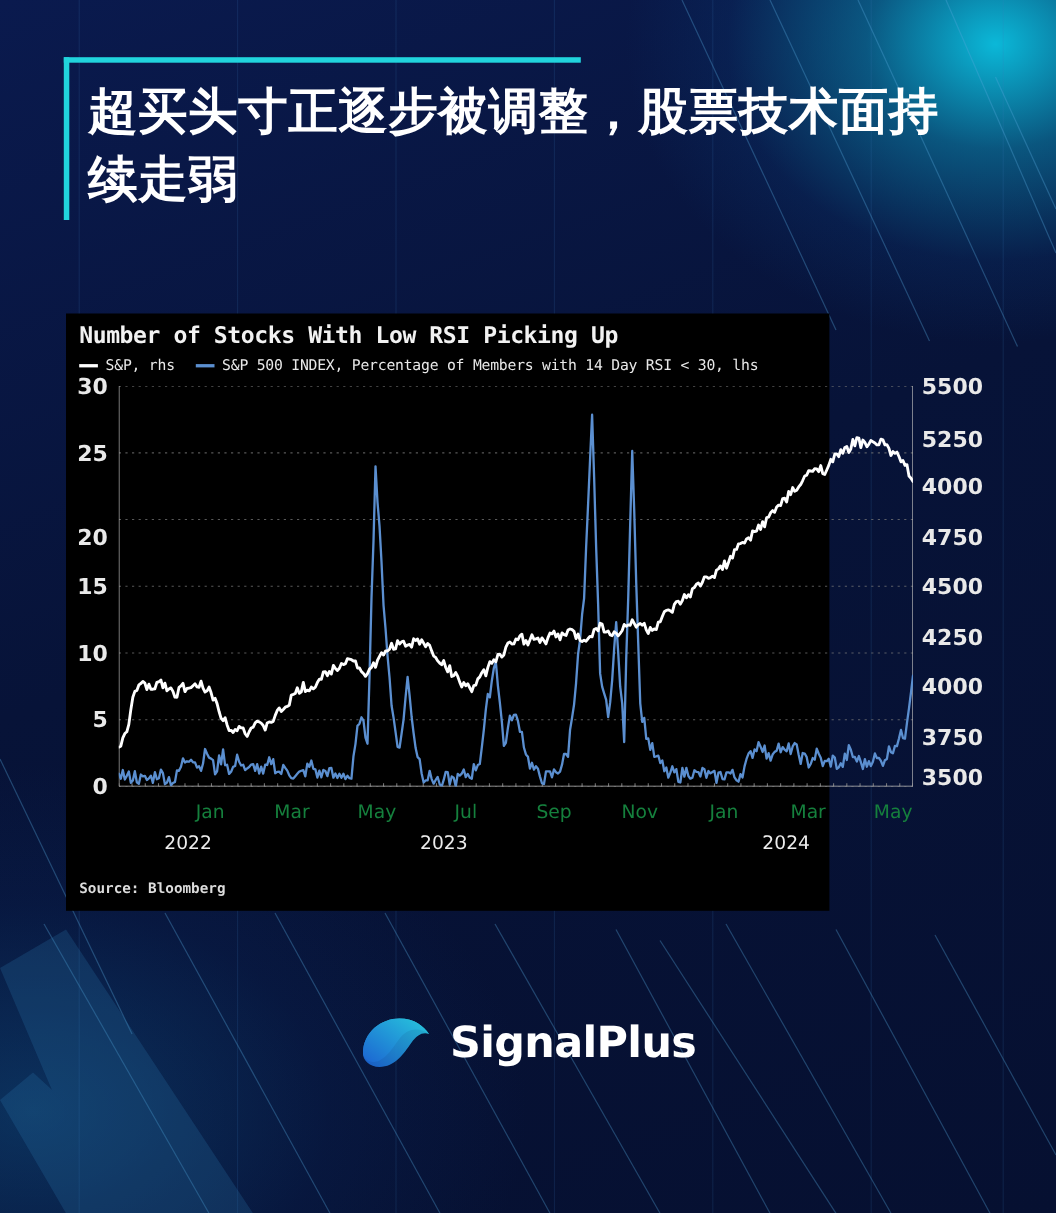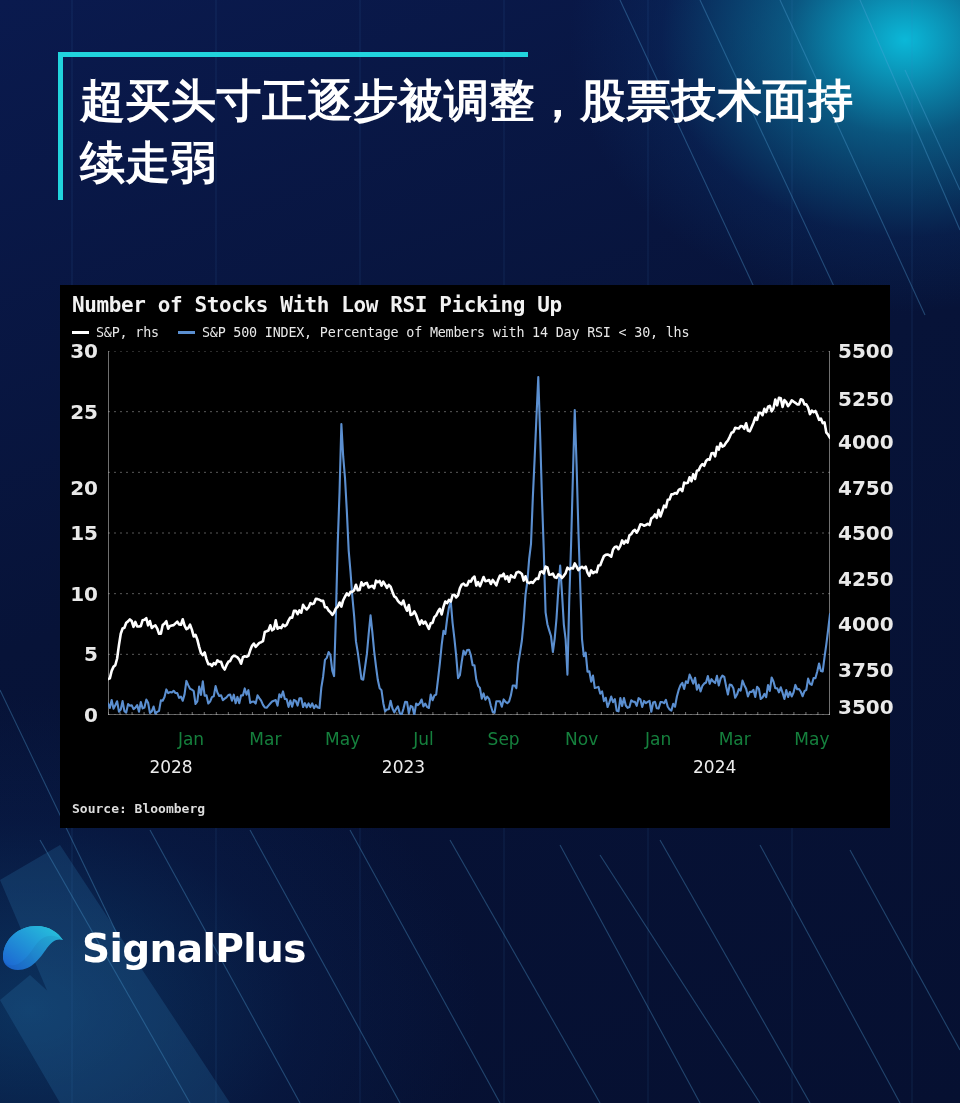--- a/index.html
+++ b/index.html
@@ -27,21 +27,21 @@
   #headline-text{
     margin:0;padding:18px 0 0 22px;
     color:#ffffff;font-size:45px;line-height:1.37;
     font-weight:700;letter-spacing:.5px;
     font-family:"DejaVu Sans","Liberation Sans",sans-serif;
     white-space:pre-line;
   }
 
   
   #chart-panel{
-    position:absolute;left:60px;top:285px;width:830px;height:543px;
+    position:absolute;left:60px;top:285px;width:694px;height:543px;
     background:#000000;
   }
   .chart-title{
     position:absolute;left:12px;top:8px;
     color:#f2f2f2;font-size:21px;font-weight:700;
     font-family:"DejaVu Sans Mono","Liberation Mono",monospace;
     letter-spacing:-0.4px;white-space:nowrap;
   }
   .chart-legend{
     position:absolute;left:12px;top:40px;
@@ -84,21 +84,21 @@
   }
   .source-note{
     position:absolute;left:12px;bottom:12px;
     color:#dcdcdc;font-size:13px;font-weight:700;
     font-family:"DejaVu Sans Mono","Liberation Mono",monospace;
   }
 
   
   #footer-logo{
     position:absolute;left:0;top:920px;width:960px;
-    display:flex;align-items:center;justify-content:flex-start;gap:16px;
+    display:flex;align-items:center;justify-content:center;gap:16px;
   }
   #logo-mark{width:66px;height:56px;flex:none;}
   #logo-text{
     color:#ffffff;font-size:39px;font-weight:700;letter-spacing:-0.6px;
     font-family:"DejaVu Sans","Liberation Sans",sans-serif;
   }
 </style>
 </head>
 <body>
 
@@ -259,21 +259,21 @@
         <line x1="709.9666666666666" y1="361" x2="709.9666666666666" y2="364" stroke="#888888" stroke-width="1" opacity="0.85"></line>
         <line x1="722" y1="361" x2="722" y2="364" stroke="#888888" stroke-width="1" opacity="0.85"></line>
         <line x1="0" y1="364" x2="722" y2="364" stroke="#bbbbbb" stroke-width="1.2"></line>
         <line x1="0" y1="0" x2="0" y2="364" stroke="#bbbbbb" stroke-width="1.2"></line>
         <line x1="722" y1="0" x2="722" y2="364" stroke="#bbbbbb" stroke-width="1.2"></line>
         <path d="M0.00 352.36 L1.82 356.94 L3.65 349.04 L5.47 357.63 L7.29 354.31 L9.12 350.30 L10.94 360.67 L12.76 358.52 L14.59 350.07 L16.41 360.17 L18.23 361.58 L20.06 353.10 L21.88 354.81 L23.70 354.29 L25.53 358.09 L27.35 356.63 L29.17 354.14 L30.99 360.69 L32.82 350.96 L34.64 357.39 L36.46 356.53 L38.29 348.63 L40.11 351.81 L41.93 361.92 L43.76 360.45 L45.58 355.50 L47.40 362.78 L49.23 360.84 L51.05 359.86 L52.87 349.32 L54.70 349.71 L56.52 345.98 L58.34 338.42 L60.17 342.11 L61.99 341.06 L63.81 341.50 L65.64 339.76 L67.46 341.97 L69.28 342.09 L71.11 346.82 L72.93 345.58 L74.75 349.78 L76.58 343.15 L78.40 329.93 L80.22 334.15 L82.05 337.76 L83.87 338.62 L85.69 339.98 L87.52 353.00 L89.34 350.31 L91.16 335.63 L92.98 343.86 L94.81 330.31 L96.63 344.66 L98.45 344.23 L100.28 352.54 L102.10 350.59 L103.92 346.11 L105.75 345.31 L107.57 335.11 L109.39 341.52 L111.22 344.91 L113.04 344.23 L114.86 349.16 L116.69 347.62 L118.51 346.31 L120.33 344.05 L122.16 343.62 L123.98 349.73 L125.80 343.70 L127.63 352.21 L129.45 345.90 L131.27 352.24 L133.10 344.19 L134.92 344.43 L136.74 337.42 L138.57 343.72 L140.39 339.15 L142.21 351.92 L144.04 350.69 L145.86 350.58 L147.68 352.57 L149.51 344.38 L151.33 347.08 L153.15 349.57 L154.97 353.81 L156.80 356.45 L158.62 356.78 L160.44 354.60 L162.27 352.50 L164.09 350.44 L165.91 349.70 L167.74 349.09 L169.56 354.71 L171.38 343.25 L173.21 346.12 L175.03 340.38 L176.85 347.88 L178.68 348.33 L180.50 355.87 L182.32 349.54 L184.15 355.63 L185.97 348.92 L187.79 349.95 L189.62 354.57 L191.44 347.31 L193.26 347.19 L195.09 355.96 L196.91 352.18 L198.73 356.32 L200.56 352.44 L202.38 356.13 L204.20 352.38 L206.03 357.23 L207.85 354.22 L209.67 356.49 L211.49 356.90 L213.32 336.63 L215.14 325.47 L216.96 308.88 L218.79 306.91 L220.61 301.09 L222.43 304.06 L224.26 319.55 L226.08 325.11 L227.90 264.69 L229.73 192.45 L231.55 140.80 L233.37 72.98 L235.20 105.69 L237.02 127.24 L238.84 160.16 L240.67 199.31 L242.49 220.61 L244.31 245.25 L246.14 265.12 L247.96 290.38 L249.78 301.45 L251.61 314.55 L253.43 327.97 L255.25 328.67 L257.08 315.94 L258.90 302.93 L260.72 282.51 L262.55 264.36 L264.37 281.30 L266.19 300.59 L268.02 315.60 L269.84 329.09 L271.66 337.30 L273.48 339.13 L275.31 352.17 L277.13 360.39 L278.95 358.51 L280.78 358.33 L282.60 349.74 L284.42 357.27 L286.25 361.42 L288.07 358.04 L289.89 355.31 L291.72 361.95 L293.54 364.00 L295.36 358.01 L297.19 350.71 L299.01 350.95 L300.83 362.21 L302.66 354.90 L304.48 356.00 L306.30 364.00 L308.13 352.59 L309.95 354.10 L311.77 352.32 L313.60 348.52 L315.42 355.47 L317.24 352.57 L319.07 355.94 L320.89 356.97 L322.71 343.62 L324.54 349.27 L326.36 344.54 L328.18 343.57 L330.01 328.41 L331.83 312.64 L333.65 294.07 L335.47 279.91 L337.30 282.99 L339.12 267.82 L340.94 256.45 L342.77 250.64 L344.59 272.00 L346.41 287.65 L348.24 305.27 L350.06 327.15 L351.88 324.27 L353.71 310.90 L355.53 299.68 L357.35 303.74 L359.18 298.97 L361.00 298.70 L362.82 304.19 L364.65 314.27 L366.47 314.40 L368.29 328.58 L370.12 334.85 L371.94 336.97 L373.76 347.66 L375.59 342.42 L377.41 348.72 L379.23 345.58 L381.06 347.80 L382.88 355.01 L384.70 361.06 L386.53 361.81 L388.35 350.27 L390.17 350.31 L391.99 350.36 L393.82 355.64 L395.64 348.43 L397.46 350.98 L399.29 352.21 L401.11 350.45 L402.93 344.15 L404.76 334.43 L406.58 334.43 L408.40 337.04 L410.23 312.49 L412.05 301.50 L413.87 289.52 L415.70 269.93 L417.52 243.65 L419.34 230.61 L421.17 207.84 L422.99 192.95 L424.81 147.15 L426.64 107.33 L428.46 65.87 L430.28 26.02 L432.11 82.66 L433.93 145.93 L435.75 198.34 L437.58 261.41 L439.40 273.18 L441.22 279.38 L443.05 285.26 L444.87 300.99 L446.69 287.56 L448.52 267.25 L450.34 238.38 L452.16 214.57 L453.98 241.85 L455.81 273.30 L457.63 288.43 L459.45 323.63 L461.28 248.22 L463.10 192.96 L464.92 124.52 L466.75 59.01 L468.57 113.40 L470.39 179.20 L472.22 233.96 L474.04 288.36 L475.86 305.25 L477.69 301.60 L479.51 320.68 L481.33 320.29 L483.16 330.67 L484.98 324.63 L486.80 337.04 L488.63 336.56 L490.45 335.88 L492.27 342.66 L494.10 340.38 L495.92 350.10 L497.74 346.77 L499.57 356.00 L501.39 351.40 L503.21 345.61 L505.04 351.16 L506.86 348.19 L508.68 359.72 L510.51 360.34 L512.33 347.03 L514.15 355.02 L515.97 347.03 L517.80 354.50 L519.62 356.89 L521.44 356.04 L523.27 349.25 L525.09 350.67 L526.91 350.85 L528.74 354.86 L530.56 347.18 L532.38 348.35 L534.21 356.05 L536.03 349.95 L537.85 352.09 L539.68 350.90 L541.50 349.78 L543.32 360.74 L545.15 351.44 L546.97 350.83 L548.79 357.23 L550.62 357.57 L552.44 351.17 L554.26 351.15 L556.09 352.21 L557.91 348.87 L559.73 355.75 L561.56 358.31 L563.38 359.62 L565.20 352.73 L567.03 355.74 L568.85 345.69 L570.67 338.96 L572.49 334.09 L574.32 331.86 L576.14 337.99 L577.96 330.27 L579.79 331.98 L581.61 323.64 L583.43 327.79 L585.26 332.60 L587.08 326.74 L588.90 338.69 L590.73 333.62 L592.55 340.53 L594.37 334.96 L596.20 332.52 L598.02 331.53 L599.84 324.99 L601.67 332.83 L603.49 328.16 L605.31 330.53 L607.14 332.03 L608.96 324.85 L610.78 334.47 L612.61 327.58 L614.43 324.53 L616.25 325.81 L618.08 335.17 L619.90 343.49 L621.72 333.56 L623.55 334.05 L625.37 337.34 L627.19 346.70 L629.02 343.55 L630.84 338.13 L632.66 339.65 L634.48 329.58 L636.31 334.24 L638.13 337.78 L639.95 345.45 L641.78 340.72 L643.60 341.00 L645.42 338.86 L647.25 345.95 L649.07 335.86 L650.89 337.63 L652.72 348.01 L654.54 346.53 L656.36 342.87 L658.19 346.19 L660.01 334.07 L661.83 339.91 L663.66 326.44 L665.48 330.54 L667.30 337.16 L669.13 337.18 L670.95 341.30 L672.77 336.32 L674.60 341.93 L676.42 348.04 L678.24 339.12 L680.07 346.03 L681.89 340.96 L683.71 345.45 L685.54 341.50 L687.36 333.92 L689.18 338.24 L691.01 337.95 L692.83 340.75 L694.65 345.27 L696.47 340.12 L698.30 338.92 L700.12 327.64 L701.94 332.75 L703.77 333.79 L705.59 327.09 L707.41 327.27 L709.24 320.40 L711.06 312.58 L712.88 319.93 L714.71 320.48 L716.53 306.16 L718.35 293.03 L720.18 278.43 L722.00 263.13" fill="none" stroke="#5b8fd0" stroke-width="2.1" stroke-linejoin="round" stroke-linecap="round"></path>
         <path d="M0.00 328.17 L1.82 327.37 L3.65 319.86 L5.47 315.85 L7.29 314.25 L9.12 307.50 L10.94 294.15 L12.76 282.80 L14.59 277.51 L16.41 276.72 L18.23 271.69 L20.06 270.38 L21.88 268.46 L23.70 270.00 L25.53 275.83 L27.35 270.93 L29.17 275.56 L30.99 275.57 L32.82 275.13 L34.64 269.24 L36.46 268.77 L38.29 267.20 L40.11 274.35 L41.93 270.01 L43.76 277.02 L45.58 275.32 L47.40 274.35 L49.23 277.54 L51.05 282.81 L52.87 282.82 L54.70 273.96 L56.52 272.60 L58.34 270.19 L60.17 277.73 L61.99 274.90 L63.81 274.50 L65.64 274.13 L67.46 272.35 L69.28 270.65 L71.11 273.43 L72.93 273.76 L74.75 268.27 L76.58 274.63 L78.40 278.13 L80.22 277.02 L82.05 273.63 L83.87 278.63 L85.69 285.42 L87.52 283.82 L89.34 288.66 L91.16 295.84 L92.98 302.01 L94.81 304.10 L96.63 301.46 L98.45 308.08 L100.28 313.13 L102.10 312.93 L103.92 314.96 L105.75 312.11 L107.57 313.31 L109.39 309.36 L111.22 310.69 L113.04 310.80 L114.86 316.04 L116.69 318.51 L118.51 314.23 L120.33 310.79 L122.16 310.00 L123.98 306.21 L125.80 304.62 L127.63 305.27 L129.45 306.40 L131.27 308.54 L133.10 312.69 L134.92 306.25 L136.74 305.26 L138.57 305.70 L140.39 304.84 L142.21 299.33 L144.04 294.84 L145.86 292.54 L147.68 295.85 L149.51 293.95 L151.33 291.90 L153.15 291.17 L154.97 290.21 L156.80 280.91 L158.62 280.30 L160.44 279.50 L162.27 274.31 L164.09 279.33 L165.91 277.95 L167.74 269.36 L169.56 277.72 L171.38 276.35 L173.21 277.09 L175.03 273.64 L176.85 275.26 L178.68 273.73 L180.50 269.55 L182.32 266.49 L184.15 266.66 L185.97 259.90 L187.79 259.68 L189.62 263.25 L191.44 259.43 L193.26 261.74 L195.09 253.86 L196.91 256.68 L198.73 258.49 L200.56 256.49 L202.38 252.19 L204.20 253.19 L206.03 252.33 L207.85 247.77 L209.67 248.13 L211.49 248.73 L213.32 249.90 L215.14 249.76 L216.96 256.25 L218.79 256.30 L220.61 259.54 L222.43 261.24 L224.26 263.87 L226.08 261.45 L227.90 257.34 L229.73 255.68 L231.55 251.50 L233.37 255.64 L235.20 249.22 L237.02 245.68 L238.84 242.31 L240.67 244.47 L242.49 240.83 L244.31 240.84 L246.14 239.17 L247.96 233.76 L249.78 239.29 L251.61 238.86 L253.43 231.37 L255.25 234.49 L257.08 232.54 L258.90 231.86 L260.72 236.53 L262.55 235.40 L264.37 234.86 L266.19 237.31 L268.02 229.69 L269.84 231.26 L271.66 229.93 L273.48 234.62 L275.31 230.63 L277.13 233.67 L278.95 236.90 L280.78 233.96 L282.60 235.70 L284.42 240.72 L286.25 245.43 L288.07 246.67 L289.89 249.80 L291.72 251.78 L293.54 253.30 L295.36 249.51 L297.19 255.80 L299.01 259.76 L300.83 254.11 L302.66 263.98 L304.48 263.33 L306.30 260.44 L308.13 263.92 L309.95 269.10 L311.77 273.58 L313.60 269.46 L315.42 272.52 L317.24 270.60 L319.07 274.24 L320.89 277.79 L322.71 272.26 L324.54 271.87 L326.36 266.15 L328.18 264.35 L330.01 260.55 L331.83 257.81 L333.65 263.43 L335.47 255.92 L337.30 250.49 L339.12 252.04 L340.94 248.80 L342.77 250.65 L344.59 244.01 L346.41 243.81 L348.24 246.37 L350.06 244.43 L351.88 237.34 L353.71 233.56 L355.53 232.65 L357.35 234.46 L359.18 234.33 L361.00 229.86 L362.82 230.63 L364.65 227.11 L366.47 225.52 L368.29 234.58 L370.12 231.19 L371.94 235.27 L373.76 230.76 L375.59 226.02 L377.41 230.27 L379.23 229.82 L381.06 229.05 L382.88 233.00 L384.70 228.92 L386.53 231.55 L388.35 234.35 L390.17 228.71 L391.99 224.53 L393.82 225.23 L395.64 222.73 L397.46 228.07 L399.29 225.28 L401.11 230.72 L402.93 224.36 L404.76 225.97 L406.58 226.65 L408.40 221.76 L410.23 220.82 L412.05 221.46 L413.87 222.92 L415.70 229.58 L417.52 225.32 L419.34 231.19 L421.17 232.14 L422.99 230.97 L424.81 231.92 L426.64 229.51 L428.46 227.47 L430.28 227.95 L432.11 221.22 L433.93 220.30 L435.75 222.45 L437.58 215.57 L439.40 216.36 L441.22 223.70 L443.05 223.55 L444.87 222.57 L446.69 226.25 L448.52 226.88 L450.34 223.37 L452.16 224.63 L453.98 227.02 L455.81 224.86 L457.63 222.21 L459.45 216.68 L461.28 218.30 L463.10 217.08 L464.92 217.44 L466.75 212.43 L468.57 215.71 L470.39 219.18 L472.22 216.89 L474.04 215.81 L475.86 217.37 L477.69 215.67 L479.51 221.57 L481.33 224.92 L483.16 219.41 L484.98 222.08 L486.80 220.81 L488.63 221.29 L490.45 214.59 L492.27 214.23 L494.10 209.40 L495.92 205.13 L497.74 203.82 L499.57 203.46 L501.39 204.24 L503.21 205.69 L505.04 198.49 L506.86 195.91 L508.68 195.53 L510.51 198.21 L512.33 194.87 L514.15 189.46 L515.97 192.52 L517.80 189.68 L519.62 191.66 L521.44 184.24 L523.27 183.13 L525.09 180.11 L526.91 178.93 L528.74 181.71 L530.56 178.29 L532.38 173.39 L534.21 173.48 L536.03 174.72 L537.85 174.09 L539.68 172.73 L541.50 174.06 L543.32 167.29 L545.15 166.17 L546.97 163.47 L548.79 166.81 L550.62 158.91 L552.44 165.52 L554.26 160.29 L556.09 154.68 L557.91 156.37 L559.73 148.73 L561.56 148.46 L563.38 143.38 L565.20 143.13 L567.03 142.08 L568.85 142.67 L570.67 138.95 L572.49 137.90 L574.32 140.03 L576.14 131.63 L577.96 132.29 L579.79 131.84 L581.61 126.27 L583.43 130.33 L585.26 123.18 L587.08 127.97 L588.90 119.67 L590.73 119.15 L592.55 115.17 L594.37 113.20 L596.20 114.75 L598.02 109.96 L599.84 108.22 L601.67 108.61 L603.49 102.26 L605.31 101.98 L607.14 105.37 L608.96 95.79 L610.78 98.67 L612.61 92.20 L614.43 95.65 L616.25 94.66 L618.08 91.67 L619.90 89.47 L621.72 85.84 L623.55 81.76 L625.37 80.97 L627.19 76.86 L629.02 77.20 L630.84 77.52 L632.66 75.09 L634.48 75.28 L636.31 77.77 L638.13 72.25 L639.95 79.62 L641.78 80.34 L643.60 76.25 L645.42 72.03 L647.25 66.58 L649.07 68.81 L650.89 61.71 L652.72 61.70 L654.54 64.12 L656.36 57.83 L658.19 61.14 L660.01 55.80 L661.83 54.94 L663.66 60.37 L665.48 57.25 L667.30 48.50 L669.13 54.36 L670.95 46.88 L672.77 47.23 L674.60 55.96 L676.42 49.01 L678.24 51.14 L680.07 55.16 L681.89 52.79 L683.71 49.40 L685.54 50.67 L687.36 51.77 L689.18 53.38 L691.01 53.42 L692.83 48.22 L694.65 48.88 L696.47 53.41 L698.30 53.24 L700.12 56.66 L701.94 63.08 L703.77 59.56 L705.59 61.16 L707.41 59.98 L709.24 63.99 L711.06 68.83 L712.88 67.58 L714.71 72.08 L716.53 71.39 L718.35 81.69 L720.18 83.73 L722.00 86.78" fill="none" stroke="#ffffff" stroke-width="2.6" stroke-linejoin="round" stroke-linecap="round"></path>
       </svg>
     <div class="xaxis-labels" id="xaxis-labels">
         <div class="xlab" style="left: 83.03px;">Jan</div>
-        <div class="xyear" style="left: 63.03px;">2028</div>
+        <div class="xyear" style="left: 63.03px;">2022</div>
         <div class="xlab" style="left: 157.396px;">Mar</div>
         <div class="xlab" style="left: 234.65px;">May</div>
         <div class="xlab" style="left: 315.514px;">Jul</div>
         <div class="xyear" style="left: 295.514px;">2023</div>
         <div class="xlab" style="left: 395.656px;">Sep</div>
         <div class="xlab" style="left: 473.632px;">Nov</div>
         <div class="xlab" style="left: 550.164px;">Jan</div>
         <div class="xlab" style="left: 626.696px;">Mar</div>
         <div class="xyear" style="left: 606.696px;">2024</div>
         <div class="xlab" style="left: 703.95px;">May</div>

